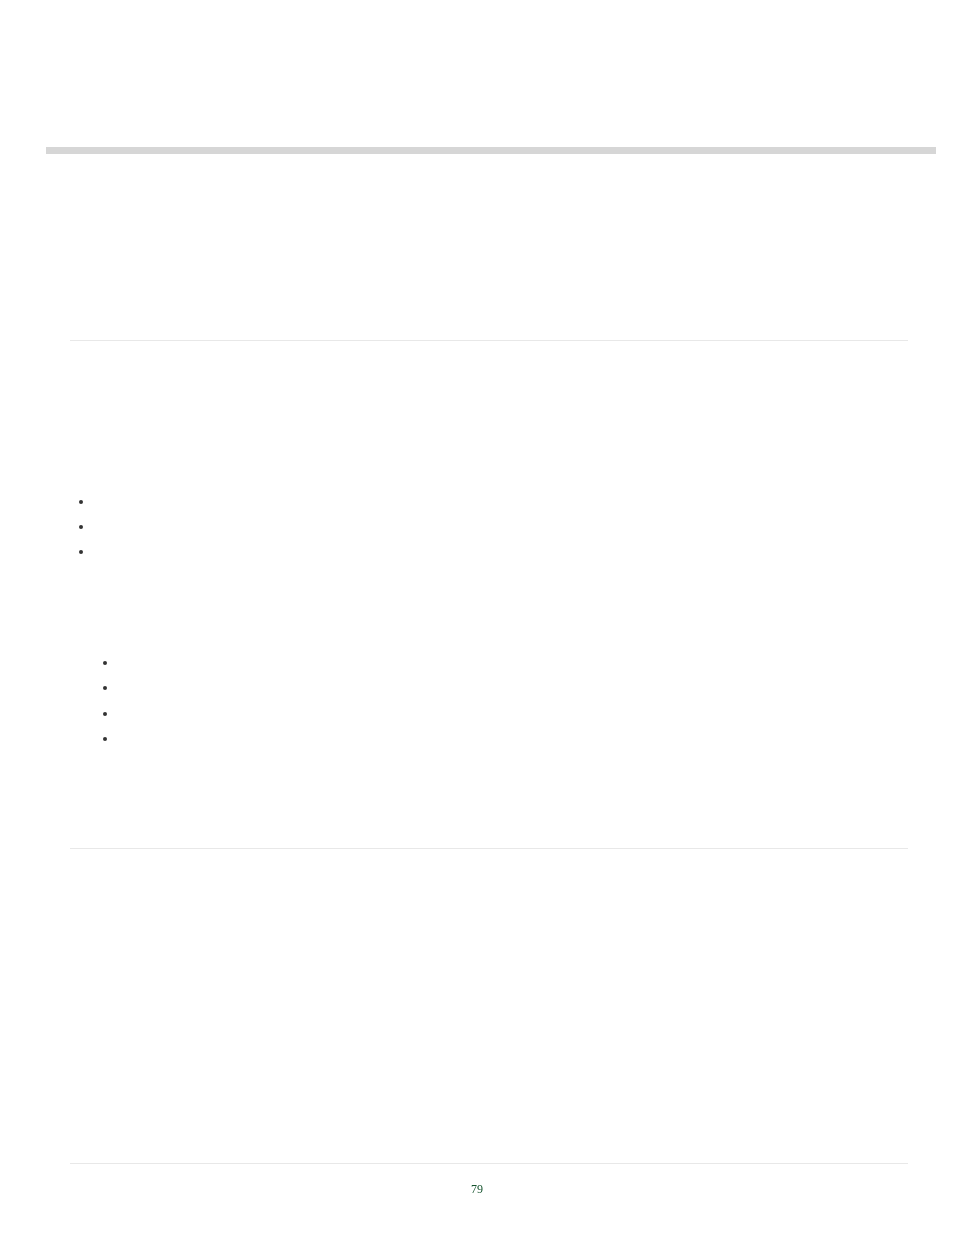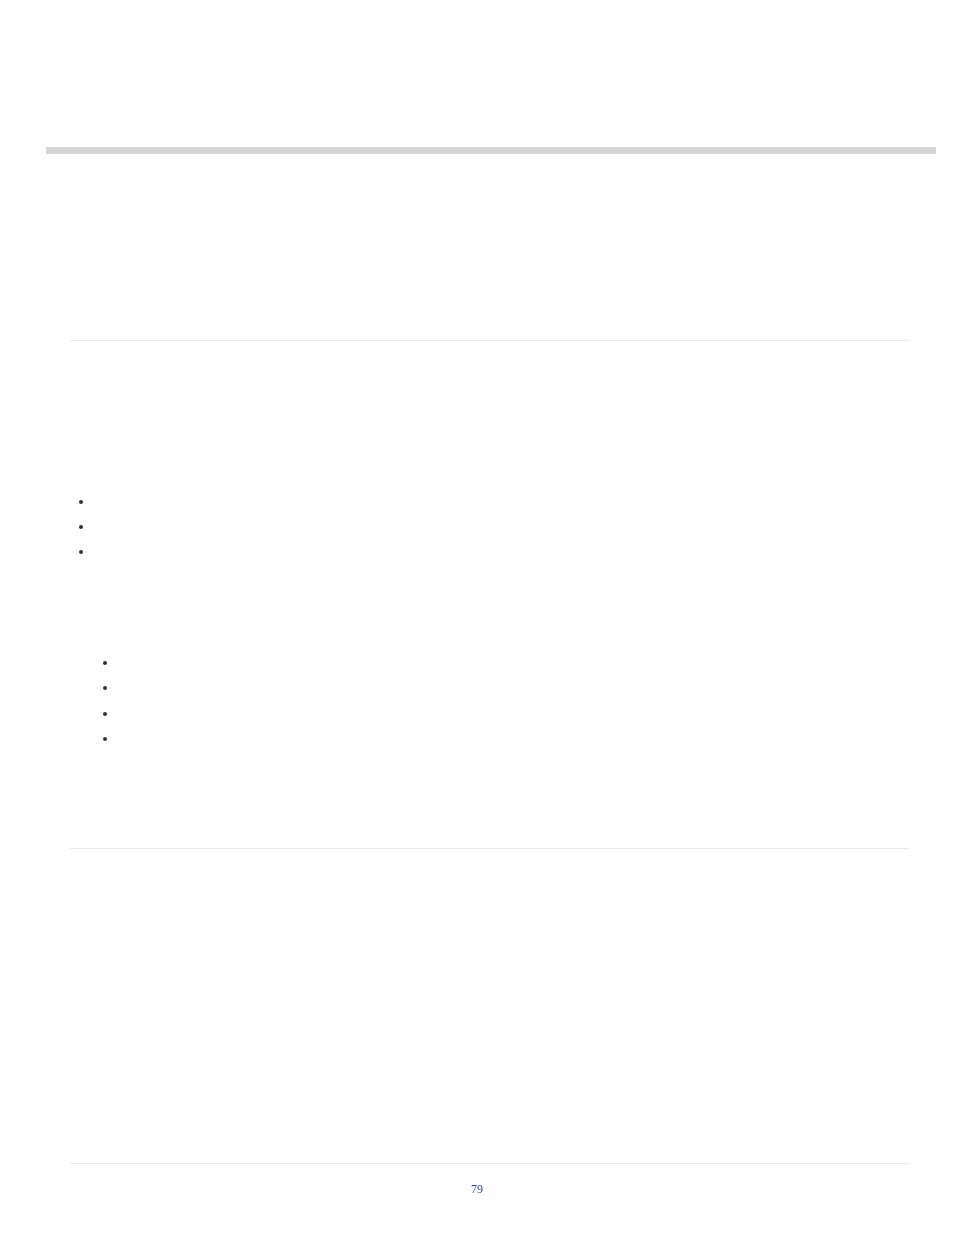--- a/index.html
+++ b/index.html
@@ -43,21 +43,21 @@
   .b5 { left: 103px; top: 686px; }
   .b6 { left: 103px; top: 712px; }
   .b7 { left: 103px; top: 737px; }
   .page-number {
     position: absolute;
     left: 0;
     right: 0;
     bottom: 38px;
     text-align: center;
     font-size: 12px;
-    color: #1d4ed8;
+    color: #14532d;
     font-family: Georgia, serif;
   }
 </style>
 </head>
 <body>
 
 <div class="thick-rule"></div>
 
 <div class="thin-rule rule-1"></div>
 

